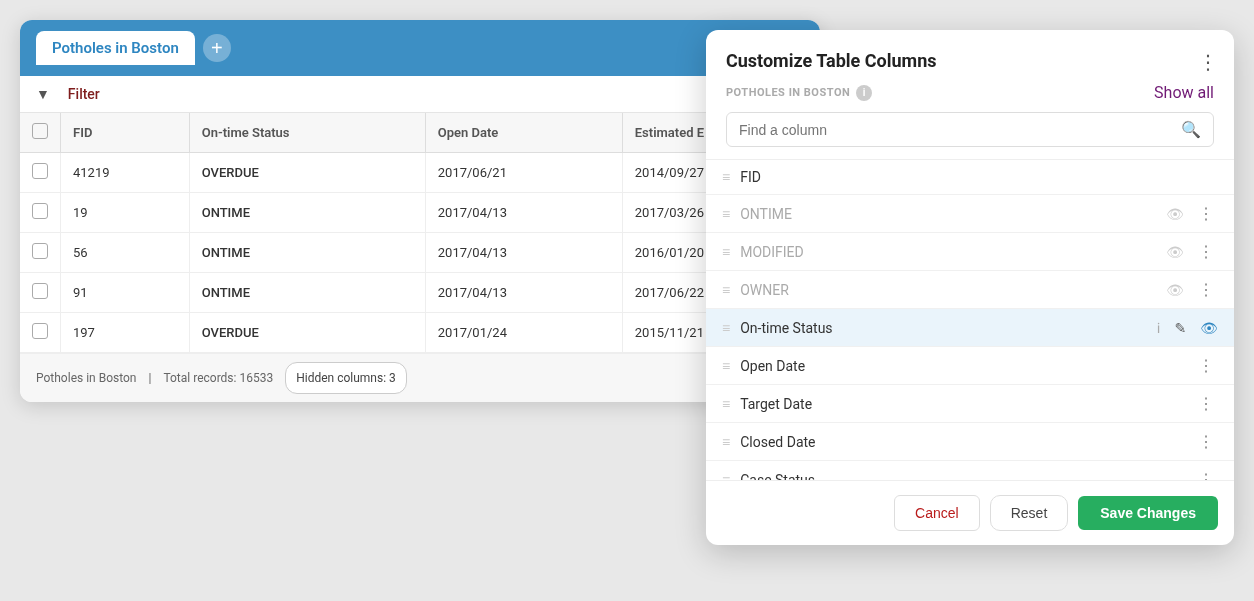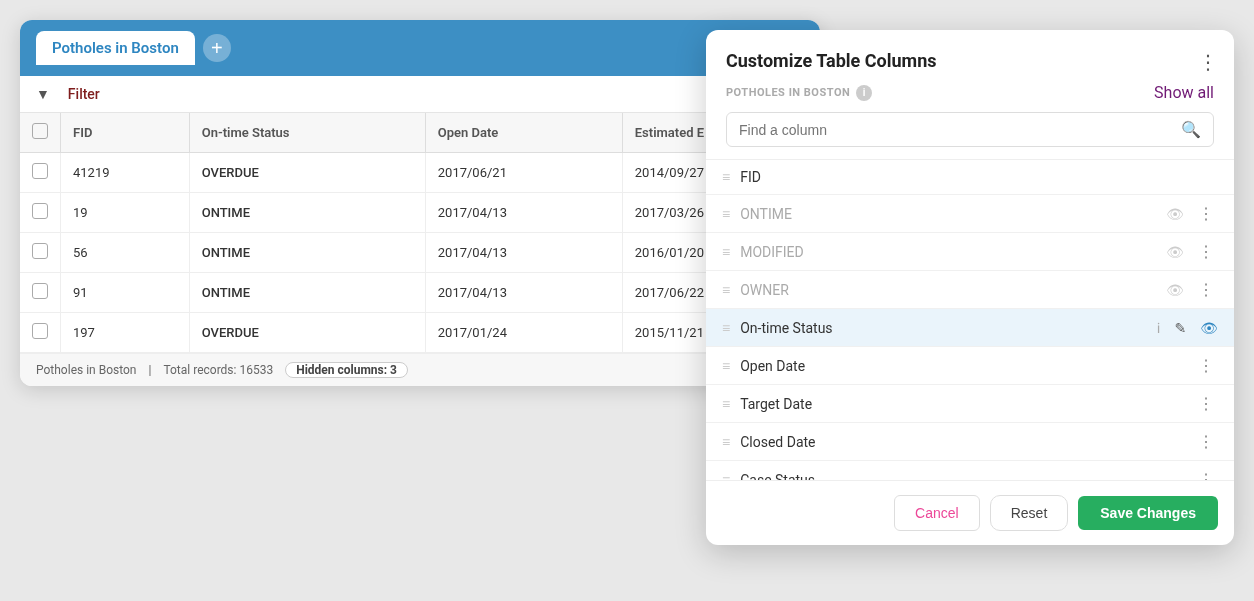--- a/index.html
+++ b/index.html
@@ -124,24 +124,23 @@
       display: flex;
       align-items: center;
       gap: 12px;
       font-size: 12px;
       color: #666;
     }
     .badge {
       background: #fff;
       border: 1px solid #ccc;
       border-radius: 12px;
-      padding: 0 10px;
+      padding: 8px 10px;
       font-size: 12px;
       color: #444;
-      font-weight: bold;
     }
 
     
     .customize-panel {
       position: absolute;
       right: 0;
       top: 10px;
       width: 528px;
       background: #fff;
       border-radius: 12px;
@@ -261,21 +260,21 @@
       align-items: center;
       justify-content: flex-end;
       gap: 10px;
     }
     .btn-cancel {
       padding: 9px 20px;
       border: 1px solid #ddd;
       border-radius: 6px;
       background: #fff;
       font-size: 14px;
-      color: #ec4899;
+      color: #b91c1c;
       cursor: pointer;
     }
     .btn-reset {
       padding: 9px 20px;
       border: 1px solid #ddd;
       border-radius: 10px;
       background: #fff;
       font-size: 14px;
       color: #444;
       cursor: pointer;

